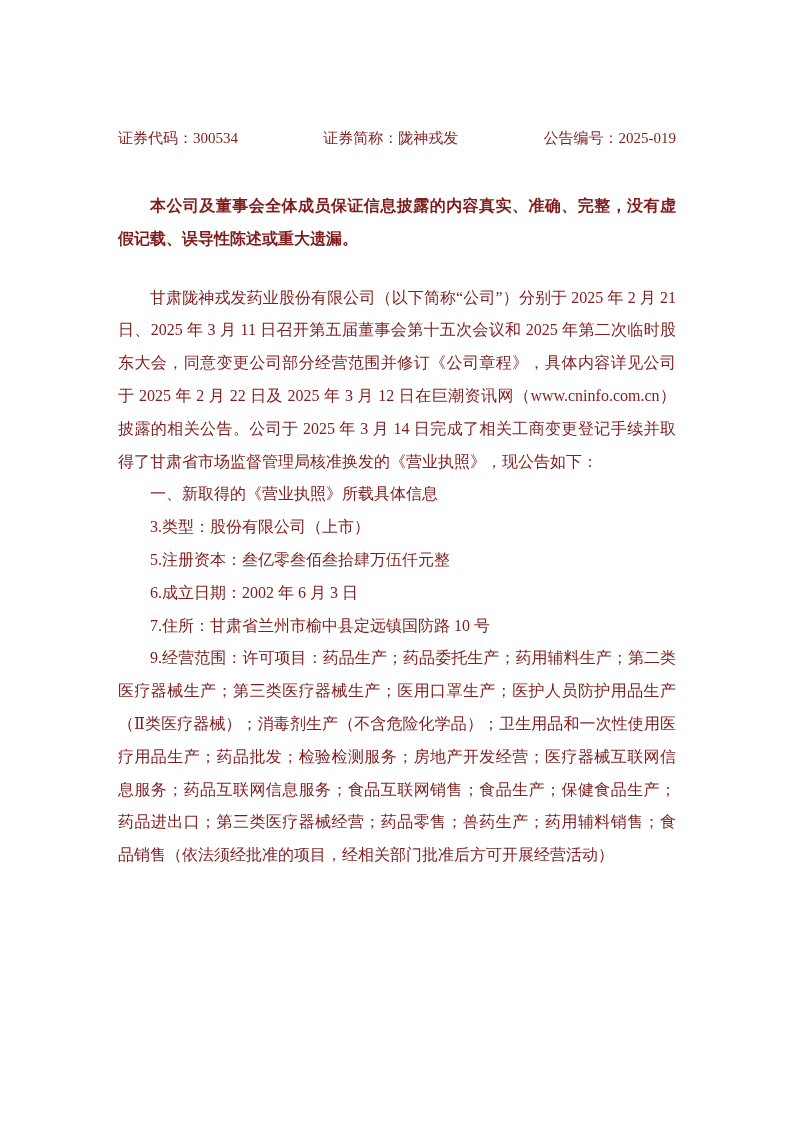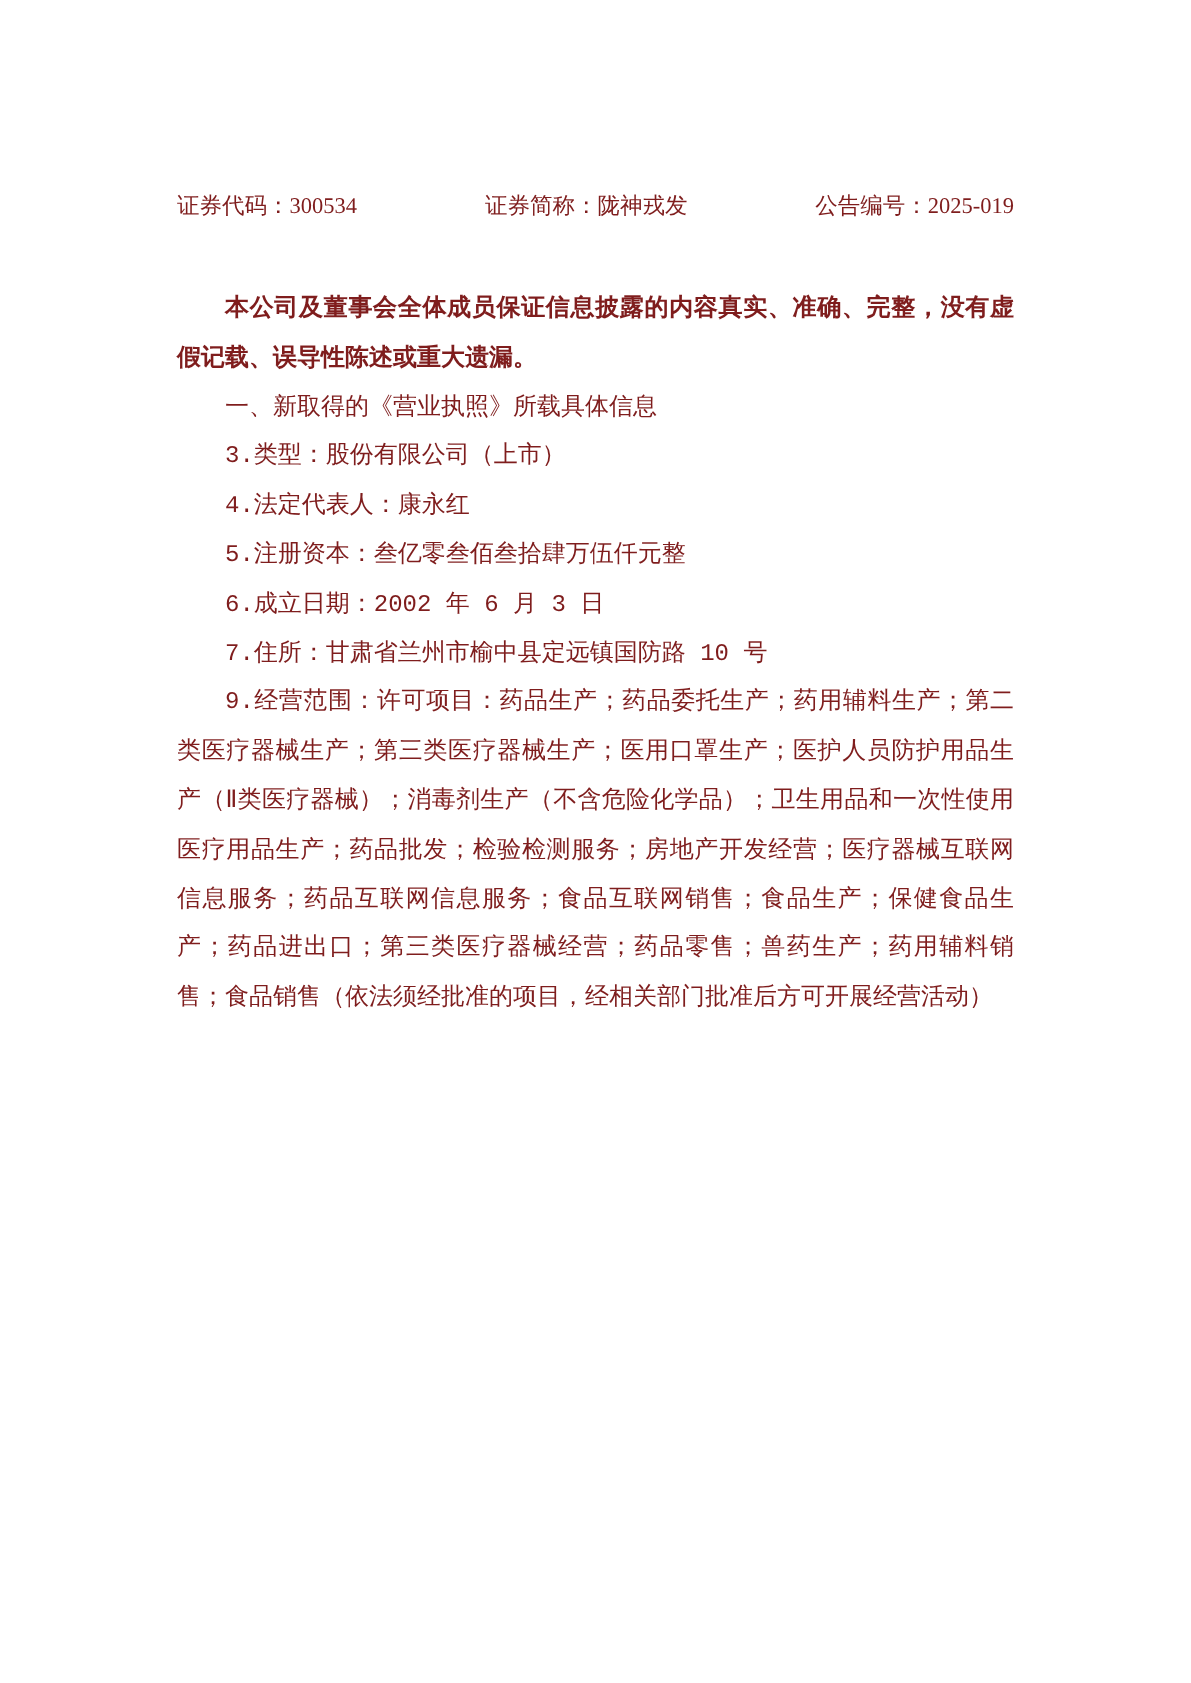--- a/index.html
+++ b/index.html
@@ -36,21 +36,20 @@
     margin: 0;
   }
   .body-text {
     font-size: 16px;
     line-height: 32.8px;
     text-align: justify;
     margin: 0;
   }
   .indent-2em {
     text-indent: 2em;
-    font-family: Liberation Mono, monospace;
   }
   .disclaimer {
     font-weight: bold;
     margin-top: 42px;
   }
   .intro {
     margin-top: 26px;
   }
   .section-heading {
     font-weight: normal;
@@ -64,23 +63,23 @@
 
   <div class="doc-header">
     <span>证券代码：300534</span>
     <span>证券简称：陇神戎发</span>
     <span>公告编号：2025-019</span>
   </div>
 
 
   <p class="body-text indent-2em disclaimer">本公司及董事会全体成员保证信息披露的内容真实、准确、完整，没有虚假记载、误导性陈述或重大遗漏。</p>
 
+  <p class="body-text indent-2em intro">甘肃陇神戎发药业股份有限公司（以下简称“公司”）分别于 2025 年 2 月 21 日、2025 年 3 月 11 日召开第五届董事会第十五次会议和 2025 年第二次临时股东大会，同意变更公司部分经营范围并修订《公司章程》，具体内容详见公司于 2025 年 2 月 22 日及 2025 年 3 月 12 日在巨潮资讯网（www.cninfo.com.cn）披露的相关公告。公司于 2025 年 3 月 14 日完成了相关工商变更登记手续并取得了甘肃省市场监督管理局核准换发的《营业执照》，现公告如下：</p>
 
   <p class="body-text indent-2em section-heading">一、新取得的《营业执照》所载具体信息</p>
 
   <p class="body-text indent-2em">3.类型：股份有限公司（上市）</p>
-  <p class="body-text indent-2em">4.法定代表人：康永红</p>
   <p class="body-text indent-2em">5.注册资本：叁亿零叁佰叁拾肆万伍仟元整</p>
   <p class="body-text indent-2em">6.成立日期：2002 年 6 月 3 日</p>
   <p class="body-text indent-2em">7.住所：甘肃省兰州市榆中县定远镇国防路 10 号</p>
   <p class="body-text indent-2em">9.经营范围：许可项目：药品生产；药品委托生产；药用辅料生产；第二类医疗器械生产；第三类医疗器械生产；医用口罩生产；医护人员防护用品生产（Ⅱ类医疗器械）；消毒剂生产（不含危险化学品）；卫生用品和一次性使用医疗用品生产；药品批发；检验检测服务；房地产开发经营；医疗器械互联网信息服务；药品互联网信息服务；食品互联网销售；食品生产；保健食品生产；药品进出口；第三类医疗器械经营；药品零售；兽药生产；药用辅料销售；食品销售（依法须经批准的项目，经相关部门批准后方可开展经营活动）</p>
 
 </div>
 
 </body></html>

